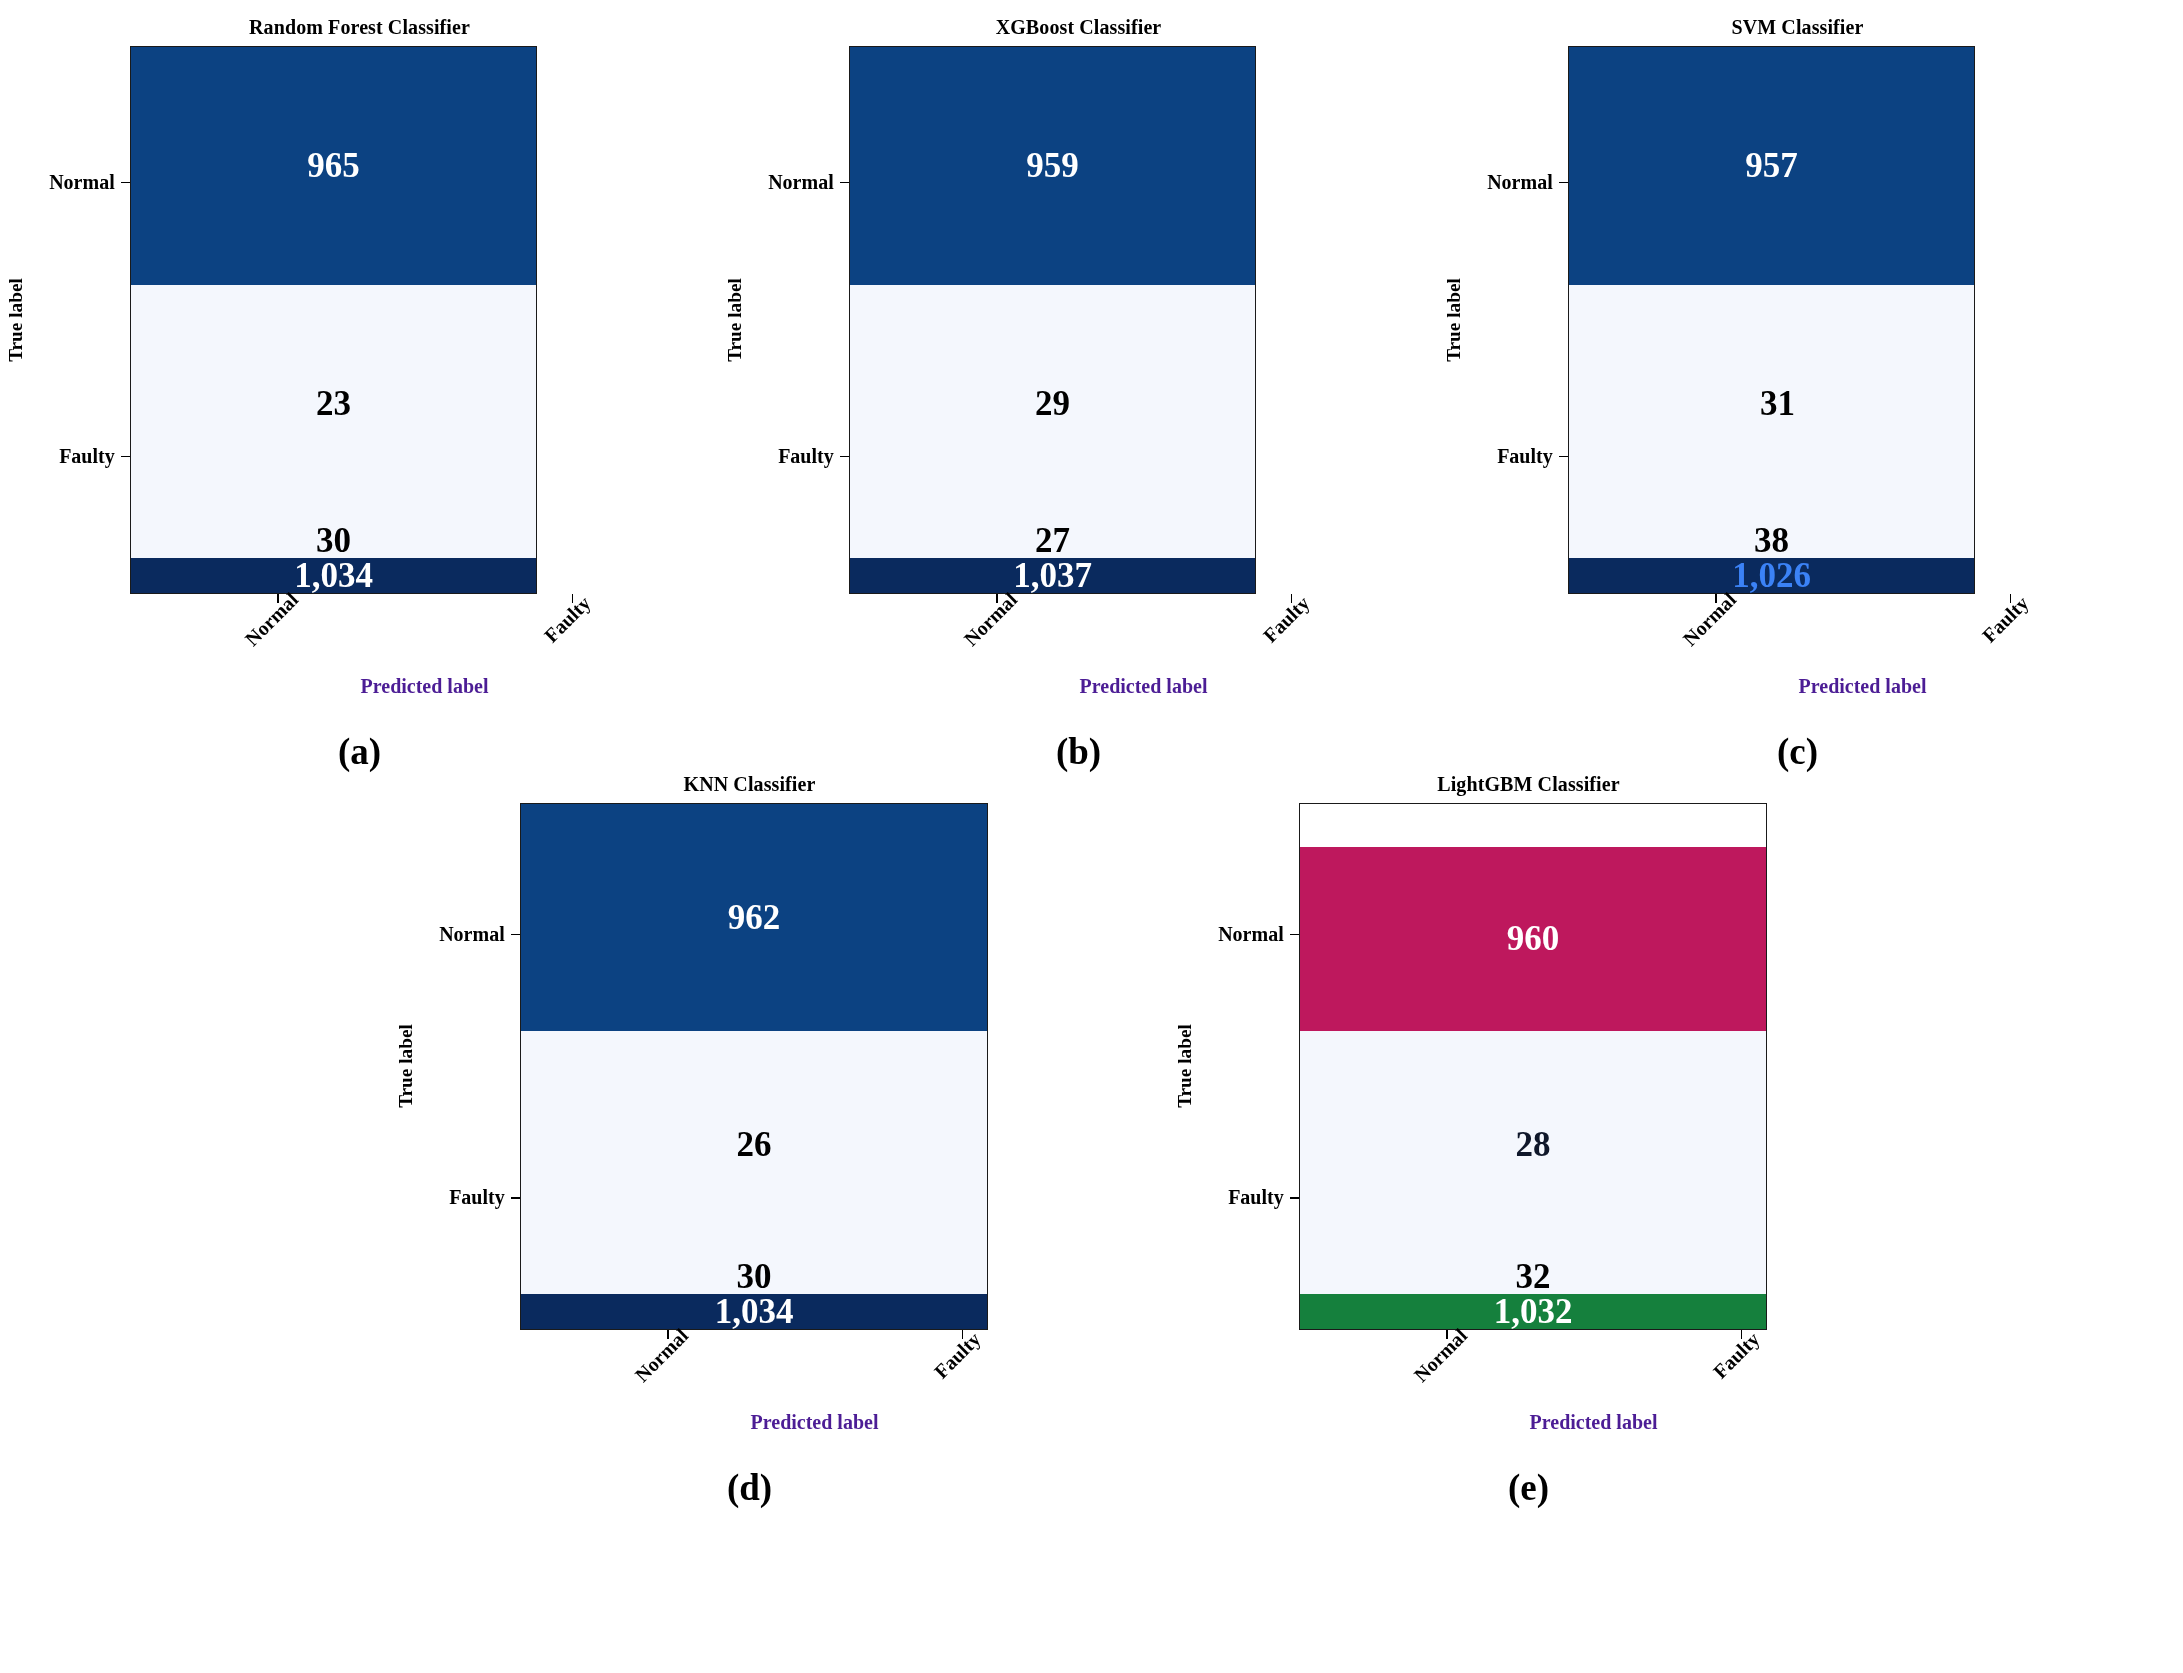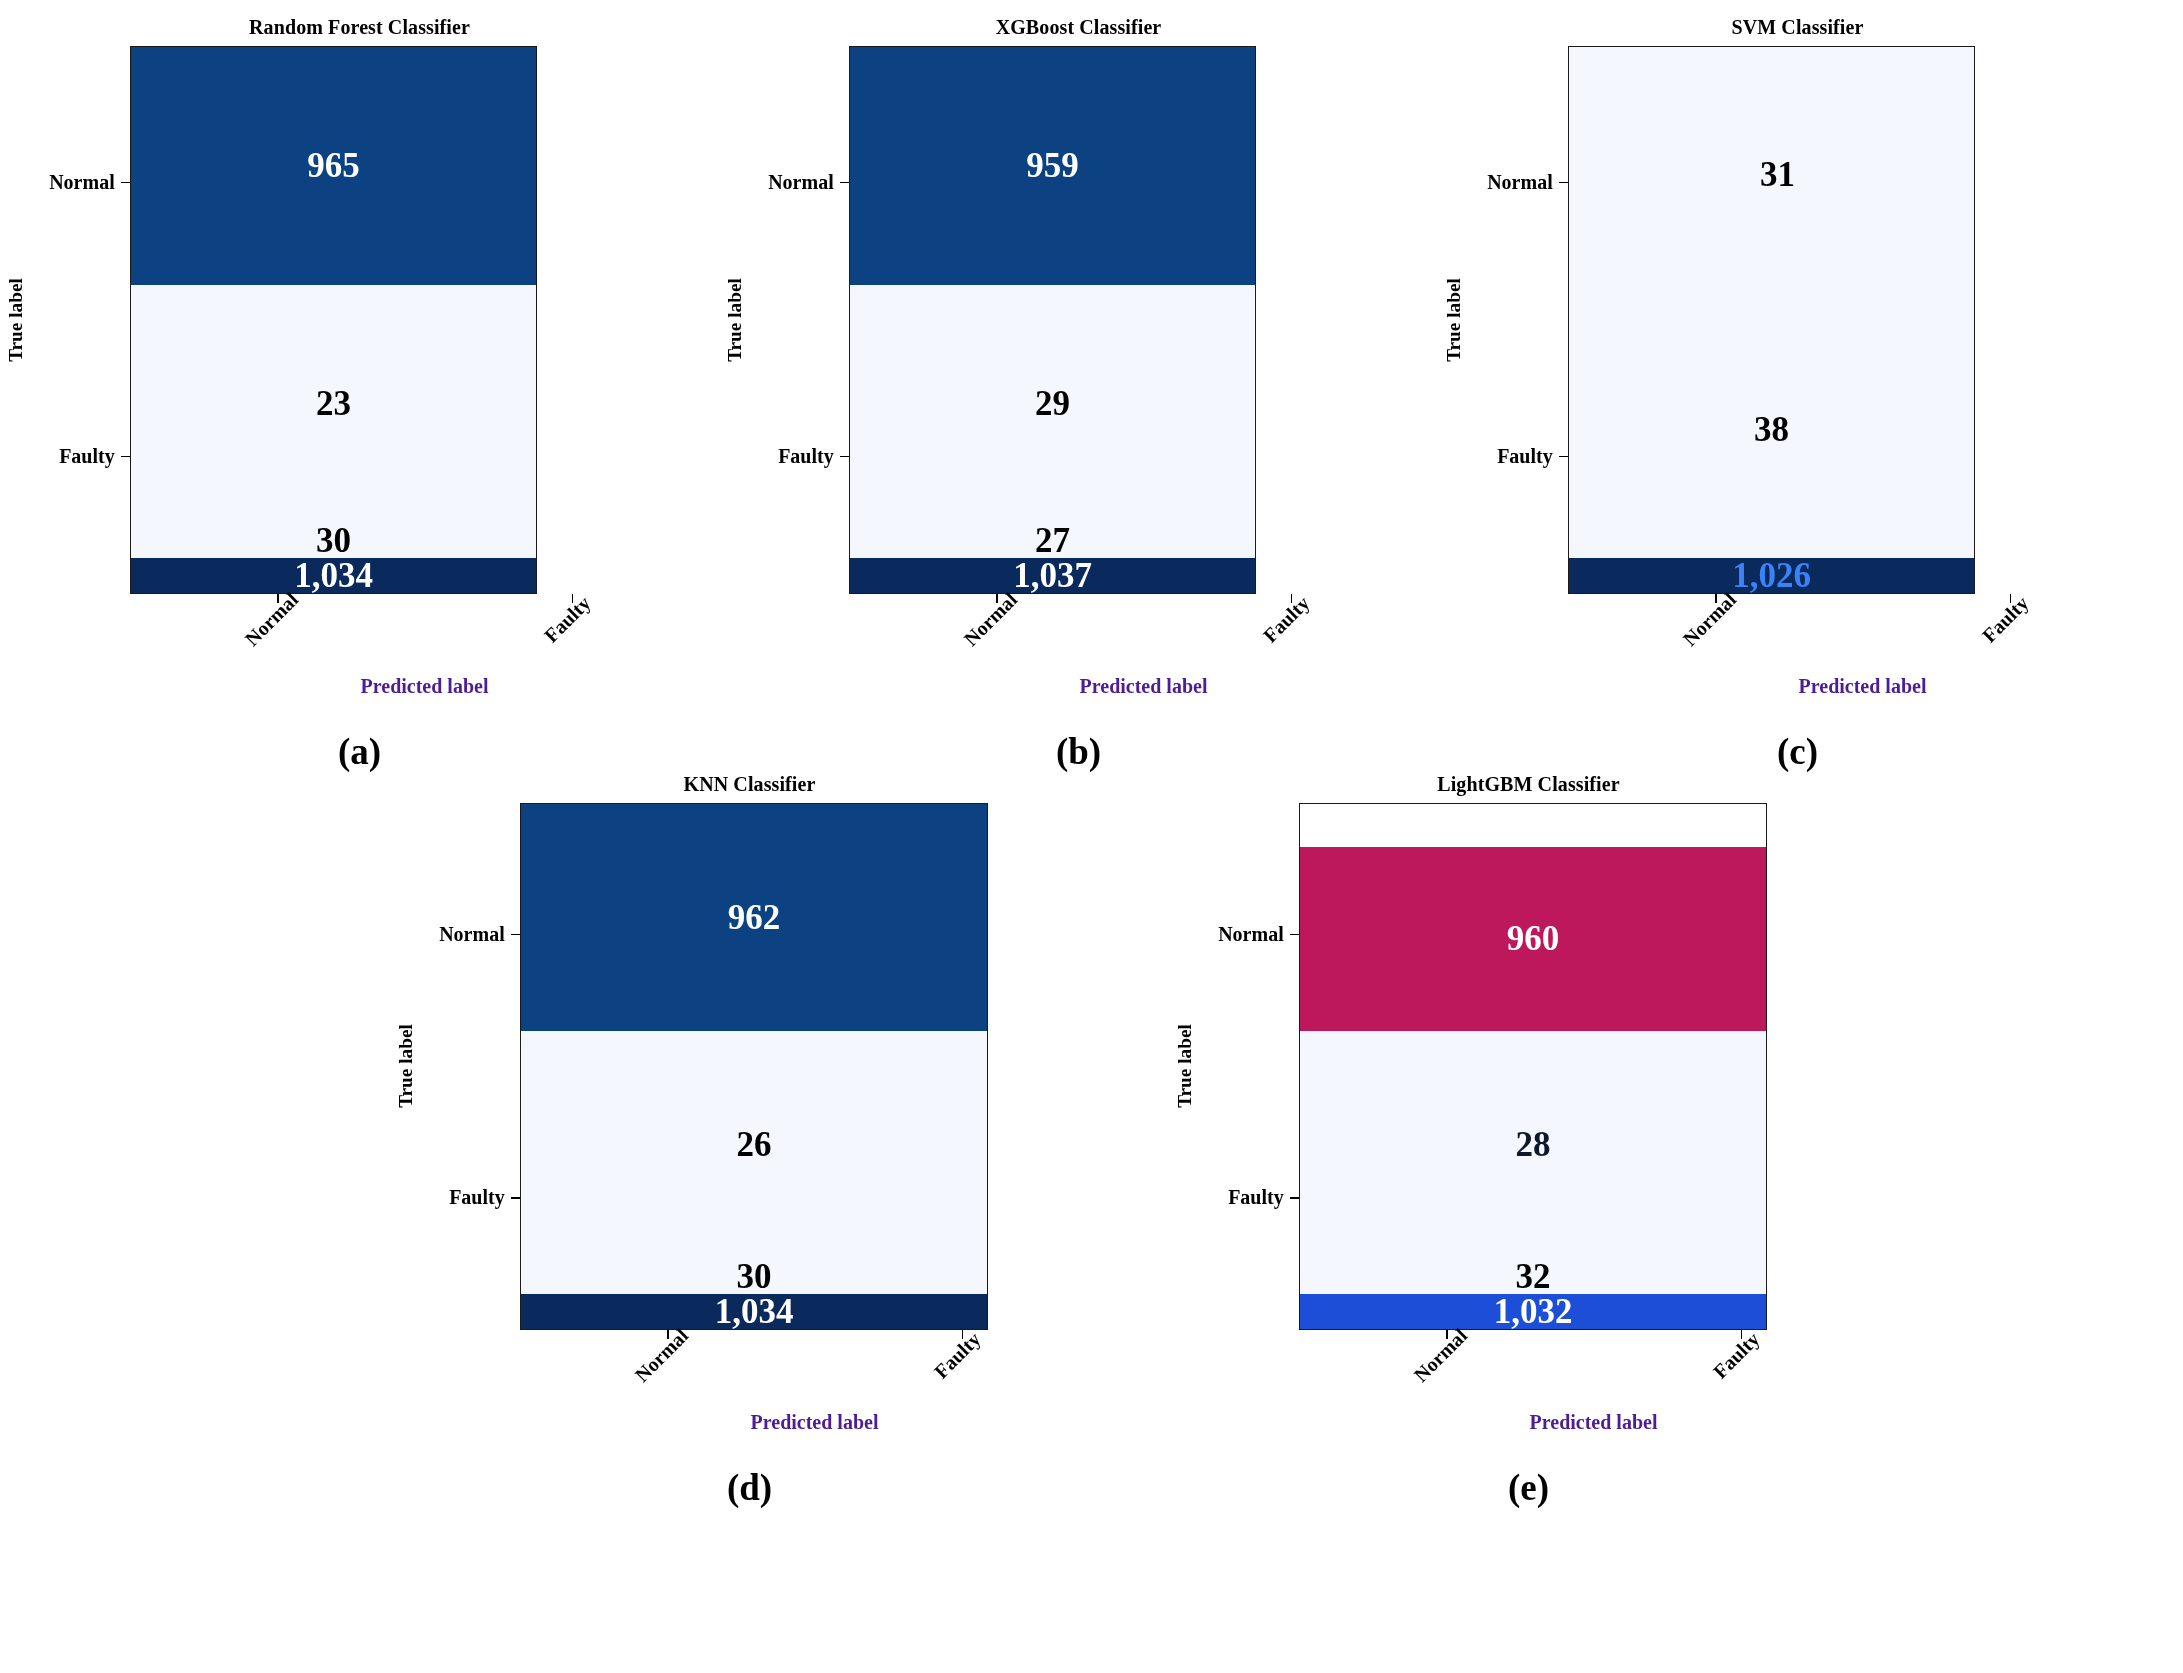--- a/index.html
+++ b/index.html
@@ -237,20 +237,21 @@
     <div class="panel-title">SVM Classifier</div>
     <div class="plot-area">
       <div class="ylabel-cell">
         <div class="ylabel">True label</div>
       </div>
       <div class="ytick-cell">
         <div class="ytick">Normal</div>
         <div class="ytick">Faulty</div>
       </div>
       <div class="matrix" style="border-color: rgb(26, 26, 26);">
+        <div class="cell" style="background: rgb(12, 66, 130); color: rgb(255, 255, 255);">957</div>
         <div class="cell" style="background: rgb(244, 247, 253); color: rgb(0, 0, 0); padding-left: 12px;">31</div>
         <div class="cell" style="background: rgb(244, 247, 253); color: rgb(0, 0, 0);">38</div>
         <div class="cell" style="background: rgb(10, 42, 94); color: #3b82f6;">1,026</div>
       </div>
     </div>
     <div class="xaxis">
       <div class="xticks">
         <div class="xtick-wrap">
           <span class="xtick-mark"></span>
           <span class="xtick">Normal</span>
@@ -311,21 +312,21 @@
         <div class="ylabel">True label</div>
       </div>
       <div class="ytick-cell">
         <div class="ytick">Normal</div>
         <div class="ytick">Faulty</div>
       </div>
       <div class="matrix" style="border-color: rgb(26, 26, 26);">
         <div class="cell" style="background: #be185d; color: rgb(255, 255, 255); margin-top: 43px;">960</div>
         <div class="cell" style="background: rgb(244, 247, 253); color: #0f172a;">28</div>
         <div class="cell" style="background: rgb(244, 247, 253); color: rgb(0, 0, 0);">32</div>
-        <div class="cell" style="background: #1d4ed8; color: rgb(255, 255, 255);">1,032</div>
+        <div class="cell" style="background: #15803d; color: rgb(255, 255, 255);">1,032</div>
       </div>
     </div>
     <div class="xaxis">
       <div class="xticks">
         <div class="xtick-wrap">
           <span class="xtick-mark"></span>
           <span class="xtick">Normal</span>
         </div>
         <div class="xtick-wrap">
           <span class="xtick-mark"></span>

